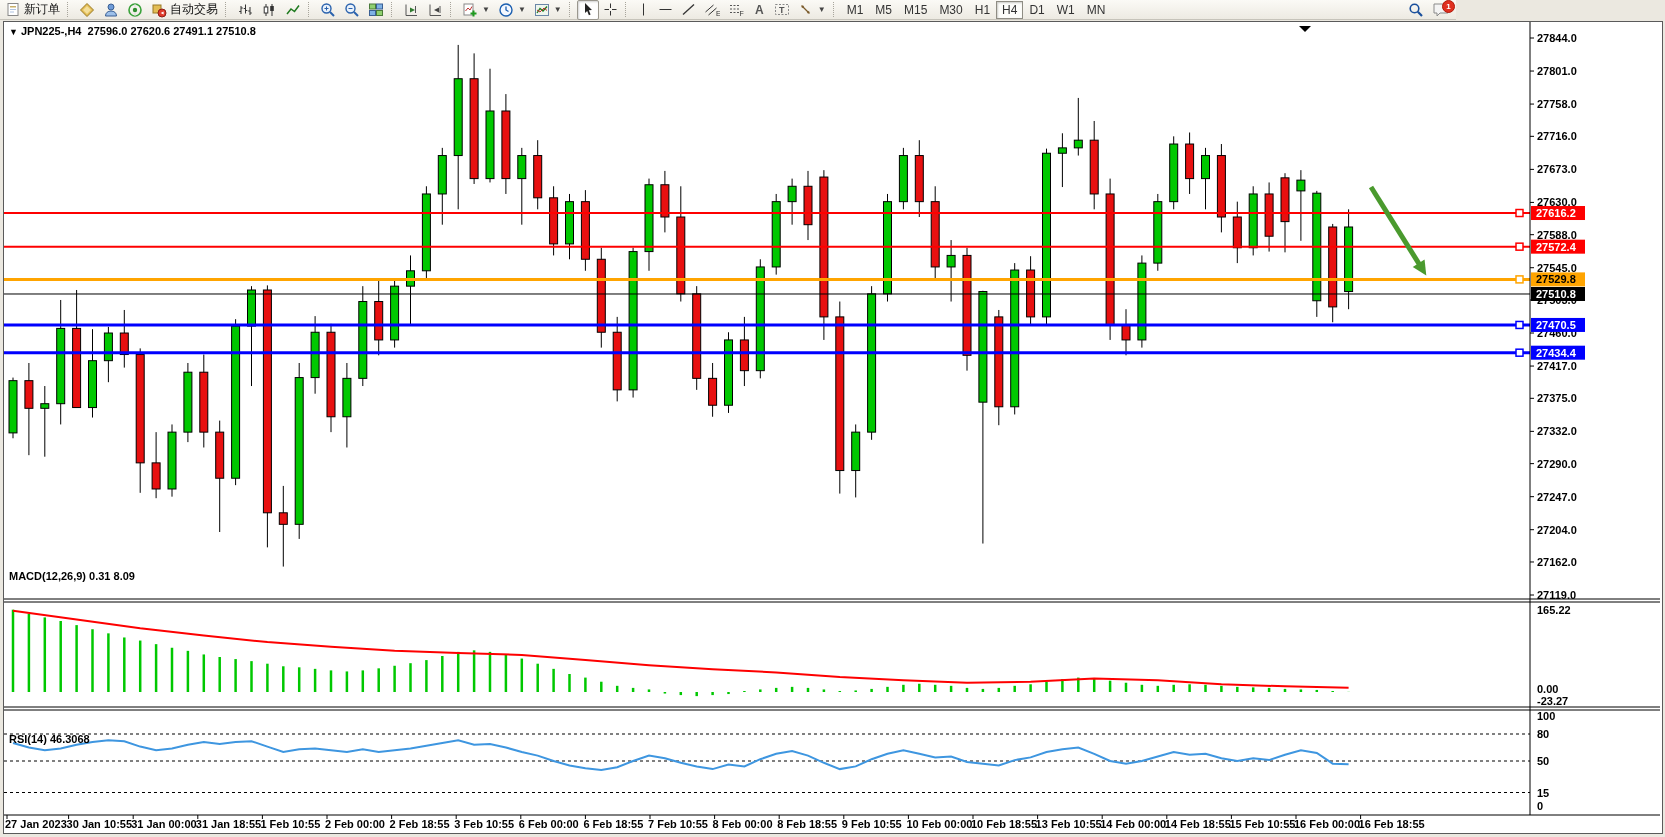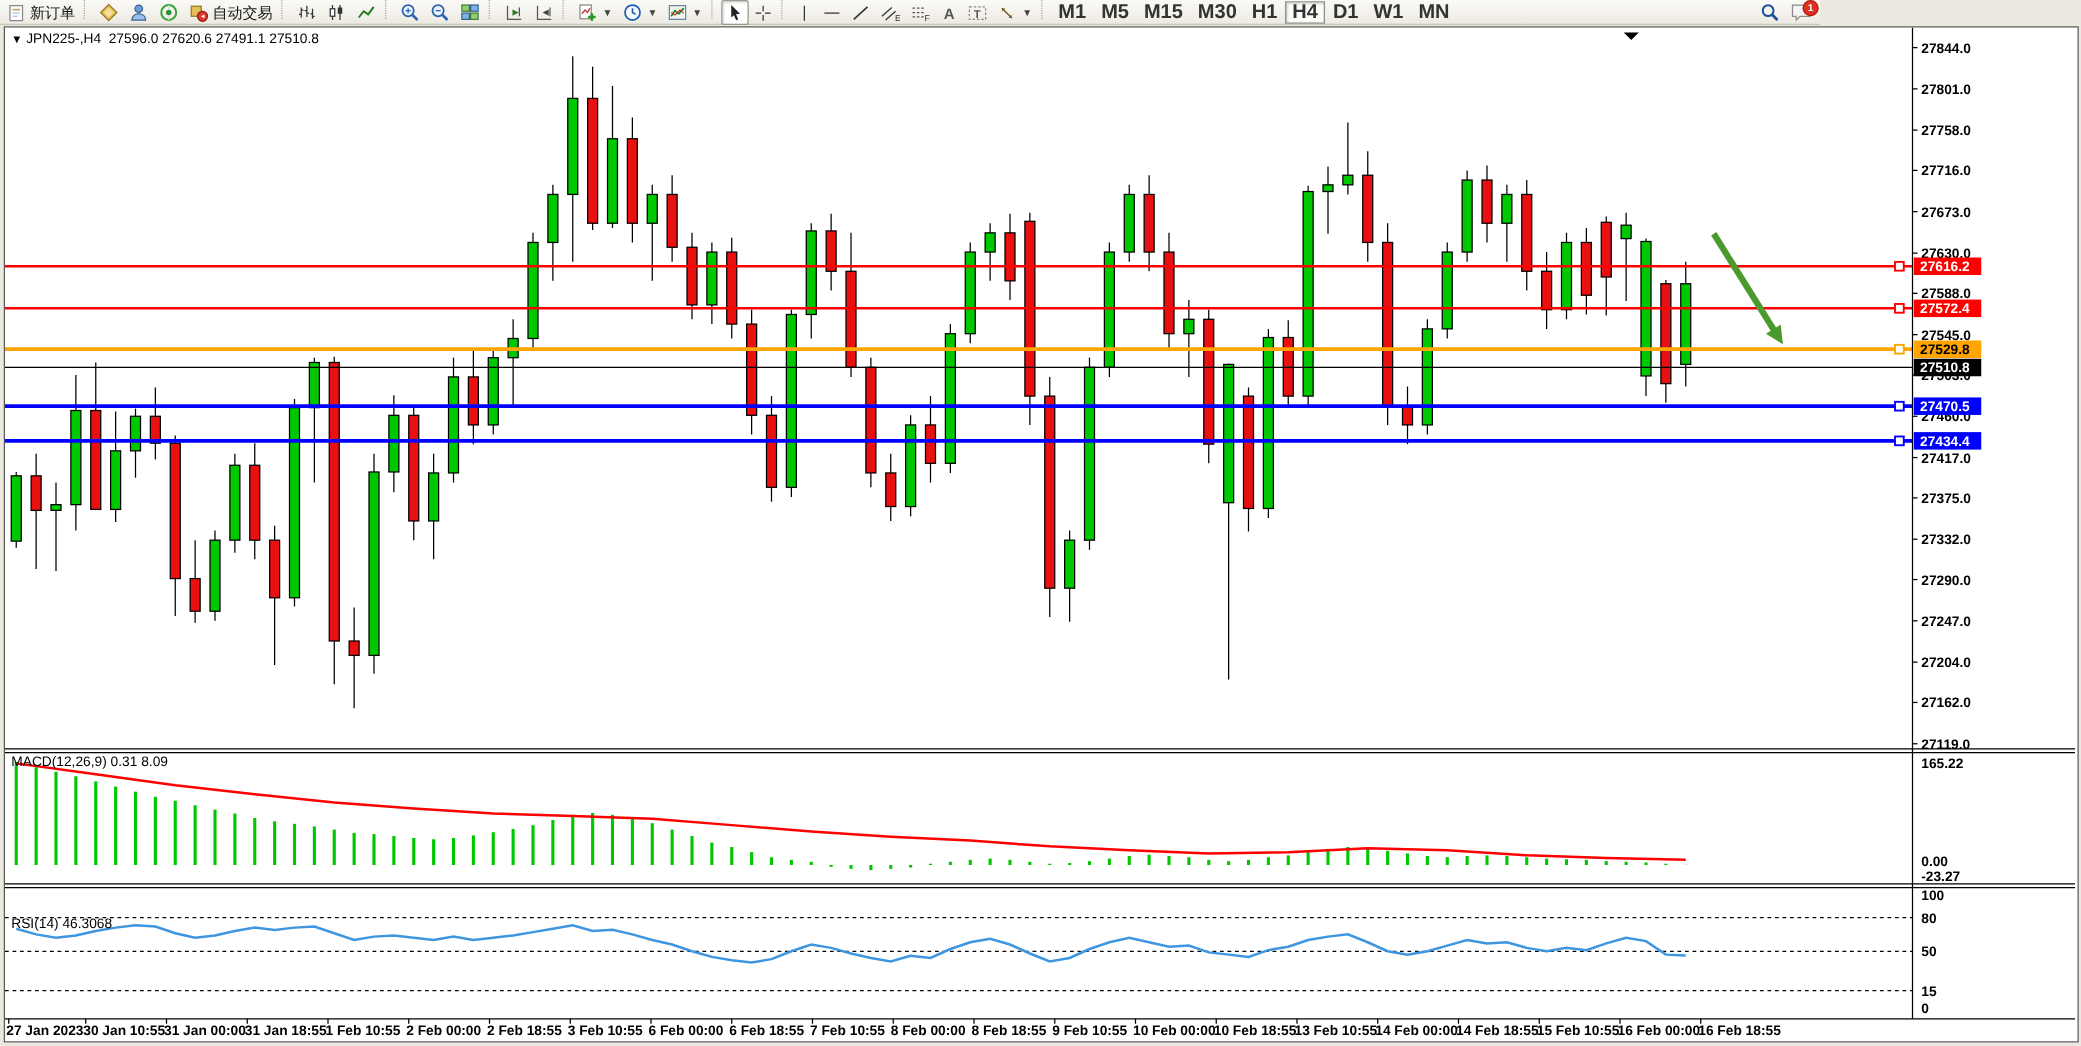--- a/index.html
+++ b/index.html
@@ -1,32 +1,32 @@
 <!DOCTYPE html>
 <html><head>
 <meta charset="utf-8">
 <style>
   html,body{margin:0;padding:0;}
   .app{position:relative;width:1665px;height:837px;background:#ebe8e0;font-family:"Liberation Sans",sans-serif;overflow:hidden;}
   
-  .toolbar{position:absolute;left:0;top:0;width:1456px;height:20px;background:linear-gradient(#fbfaf6,#edeae2);border-bottom:1px solid #c6c3ba;display:flex;padding-left:2px;box-sizing:border-box;}
+  .toolbar{position:absolute;left:0;top:0;width:1456px;height:20px;background:linear-gradient(#fbfaf6,#edeae2);border-bottom:1px solid #c6c3ba;display:flex;align-items:center;padding-left:2px;box-sizing:border-box;}
   .tbtn{height:18px;display:flex;align-items:center;gap:3px;padding:0 3px;border:1px solid transparent;border-radius:2px;font-size:12px;color:#111;cursor:default;white-space:nowrap;}
   .tbtn.active{background:#ffffff;border:1px solid #9a978e;box-shadow:inset 1px 1px 2px rgba(0,0,0,.18);}
   .tsep{width:4px;height:15px;border-left:1px dotted #a8a59c;margin:0 3px;}
   .caret{font-size:8px;color:#444;margin-left:1px;}
-  .tf{font-size:16px;font-weight:bold;color:#333;padding:0 5px;height:16px;display:flex;align-items:center;border:1px solid transparent;}
+  .tf{font-size:12px;font-weight:normal;color:#333;padding:0 5px;height:16px;display:flex;align-items:center;border:1px solid transparent;}
   .tf.active{background:#fdfdfa;border:1px solid #8f8d84;box-shadow:inset 1px 1px 2px rgba(0,0,0,.2);}
   .tb-right{position:absolute;right:2px;top:0;height:20px;display:flex;align-items:center;gap:4px;}
   .chatwrap{position:relative;width:22px;height:18px;}
   .badge{position:absolute;right:-1px;top:-1px;width:11px;height:11px;border-radius:50%;background:#e03020;color:#fff;font-size:8px;font-weight:bold;display:flex;align-items:center;justify-content:center;border:1px solid #b01808;}
   
   .window{position:absolute;left:3px;top:21px;width:1658px;height:811px;background:#fff;border:1px solid #5a5a5a;box-sizing:content-box;}
-  .pane-label{position:absolute;font-size:11px;font-weight:normal;color:#000;left:5px;white-space:nowrap;z-index:5;}
+  .pane-label{position:absolute;font-size:11px;font-weight:bold;color:#000;left:5px;white-space:nowrap;z-index:5;}
   #chart-title{top:3px;}
-  #macd-label{top:582px;}
+  #macd-label{top:548px;}
   #rsi-label{top:711px;}
   .marker{color:#000;font-size:9px;margin-right:3px;}
   svg text{font-family:"Liberation Sans","DejaVu Sans",sans-serif;}
 </style>
 </head>
 <body>
 
 <div class="app">
 
   <div class="toolbar">

